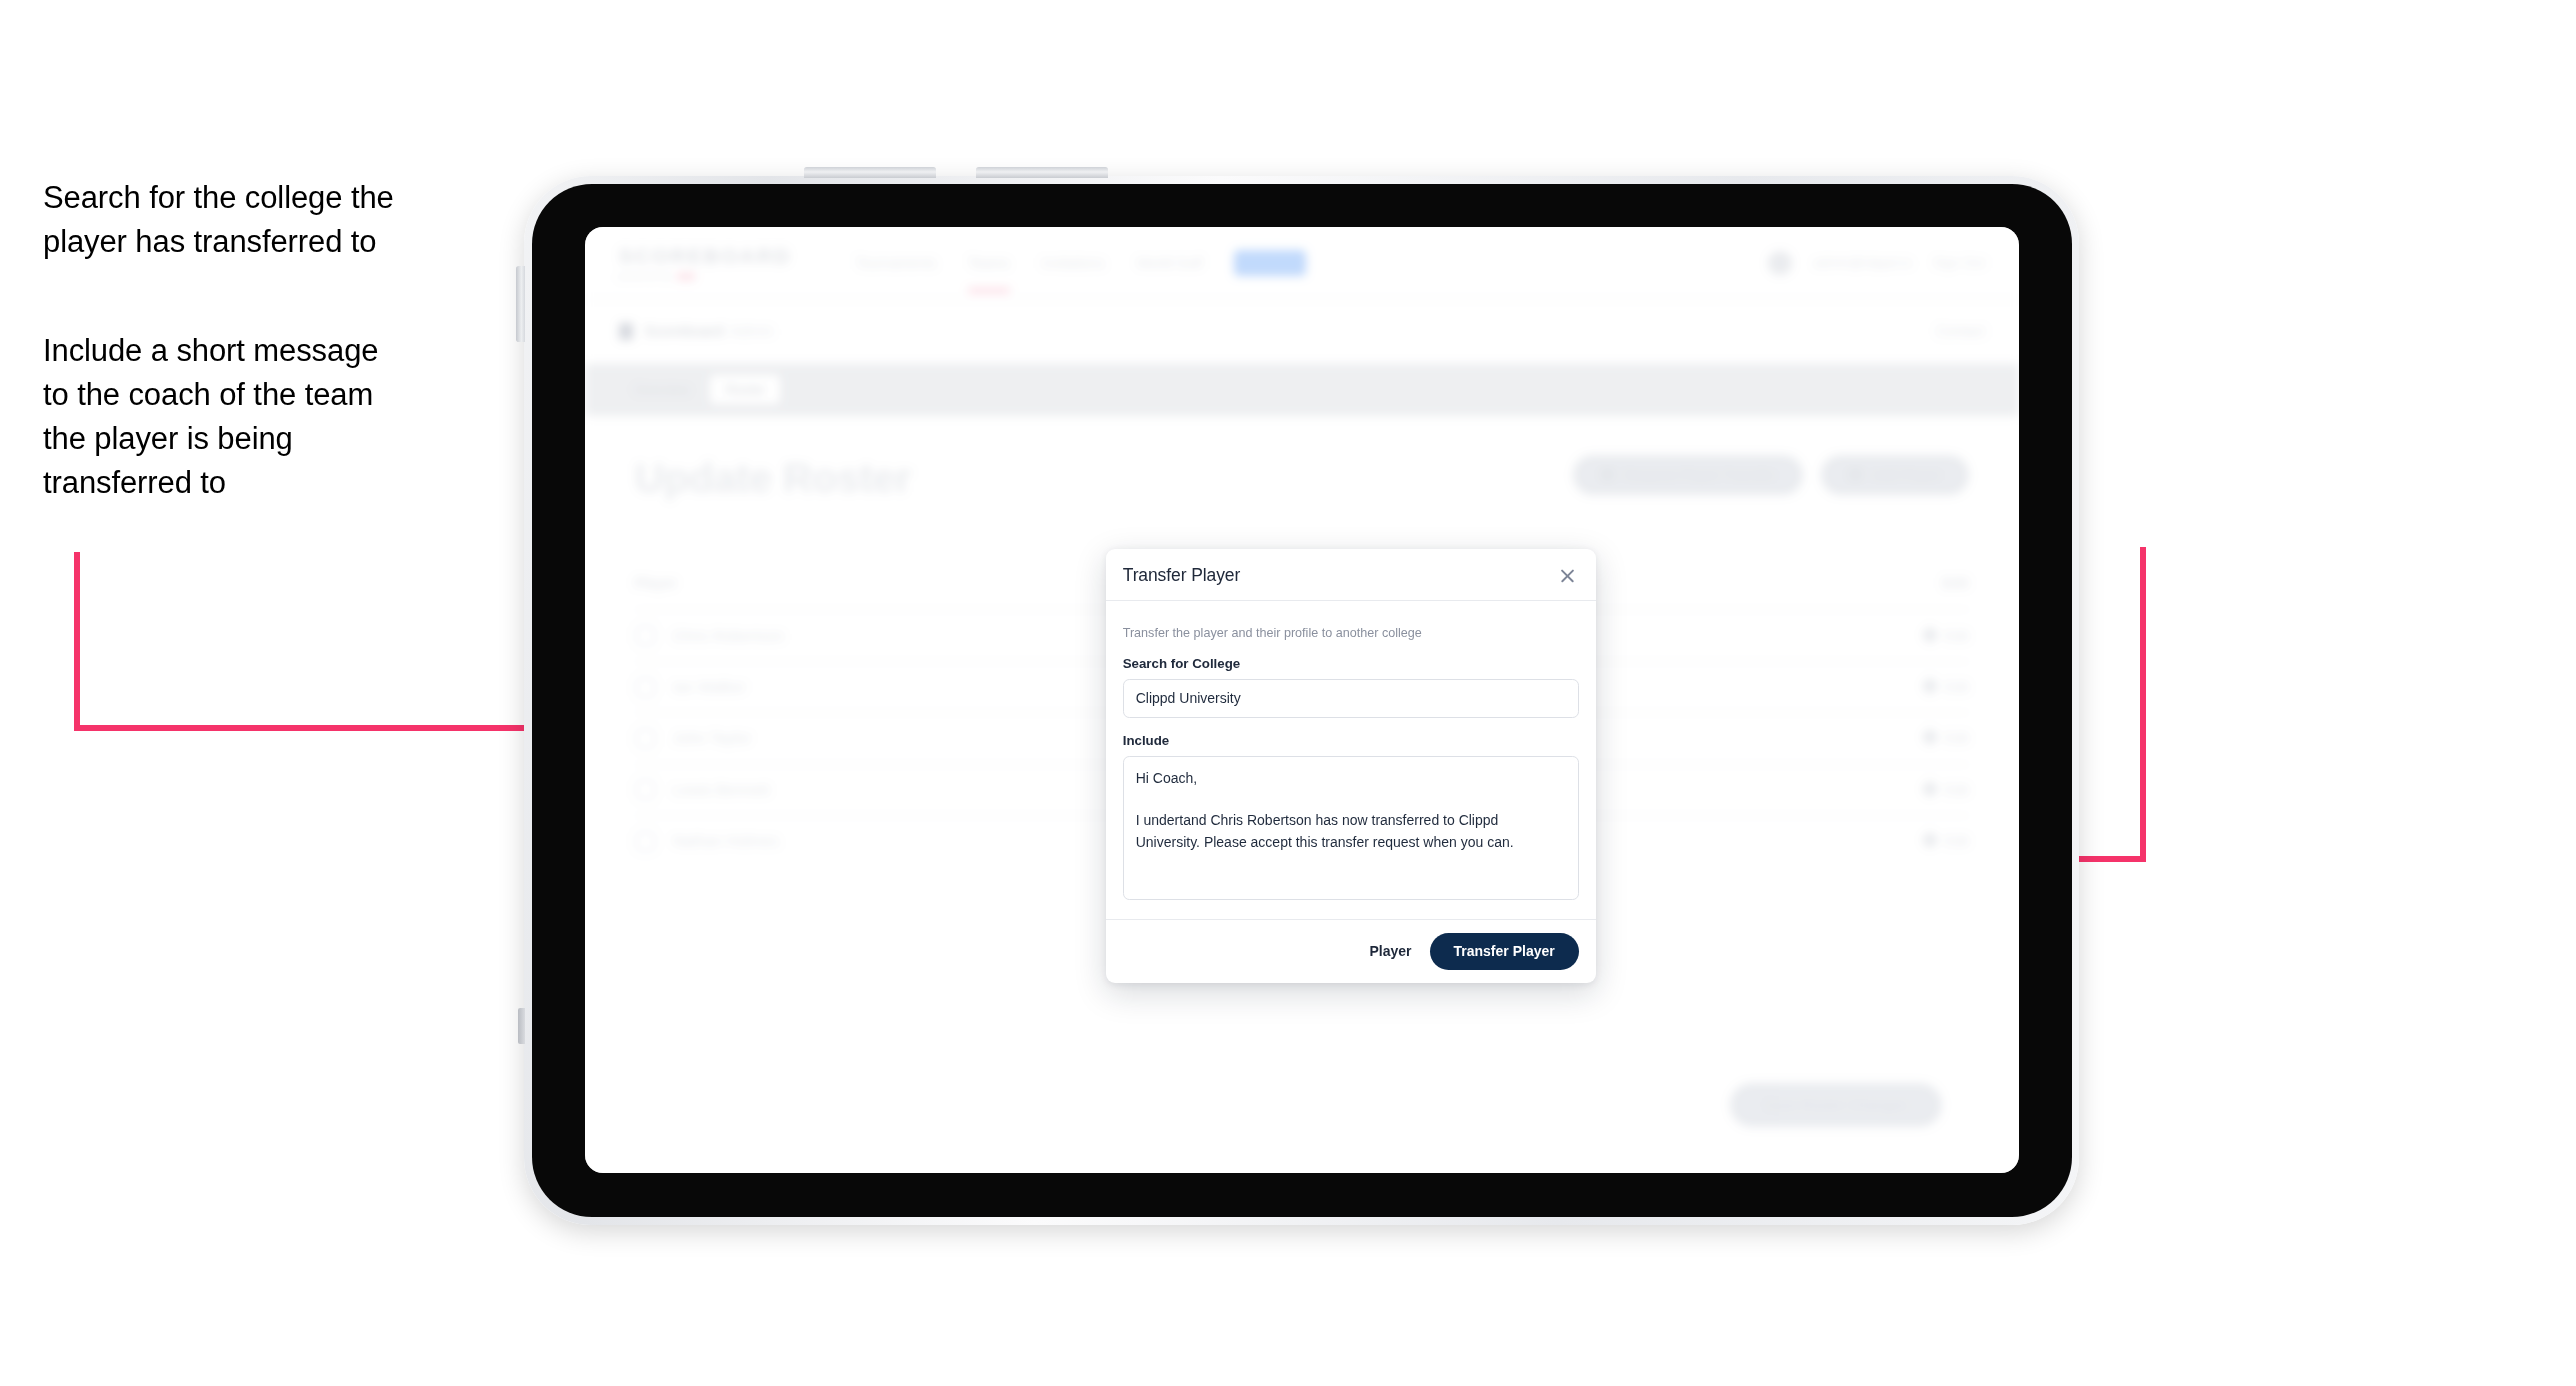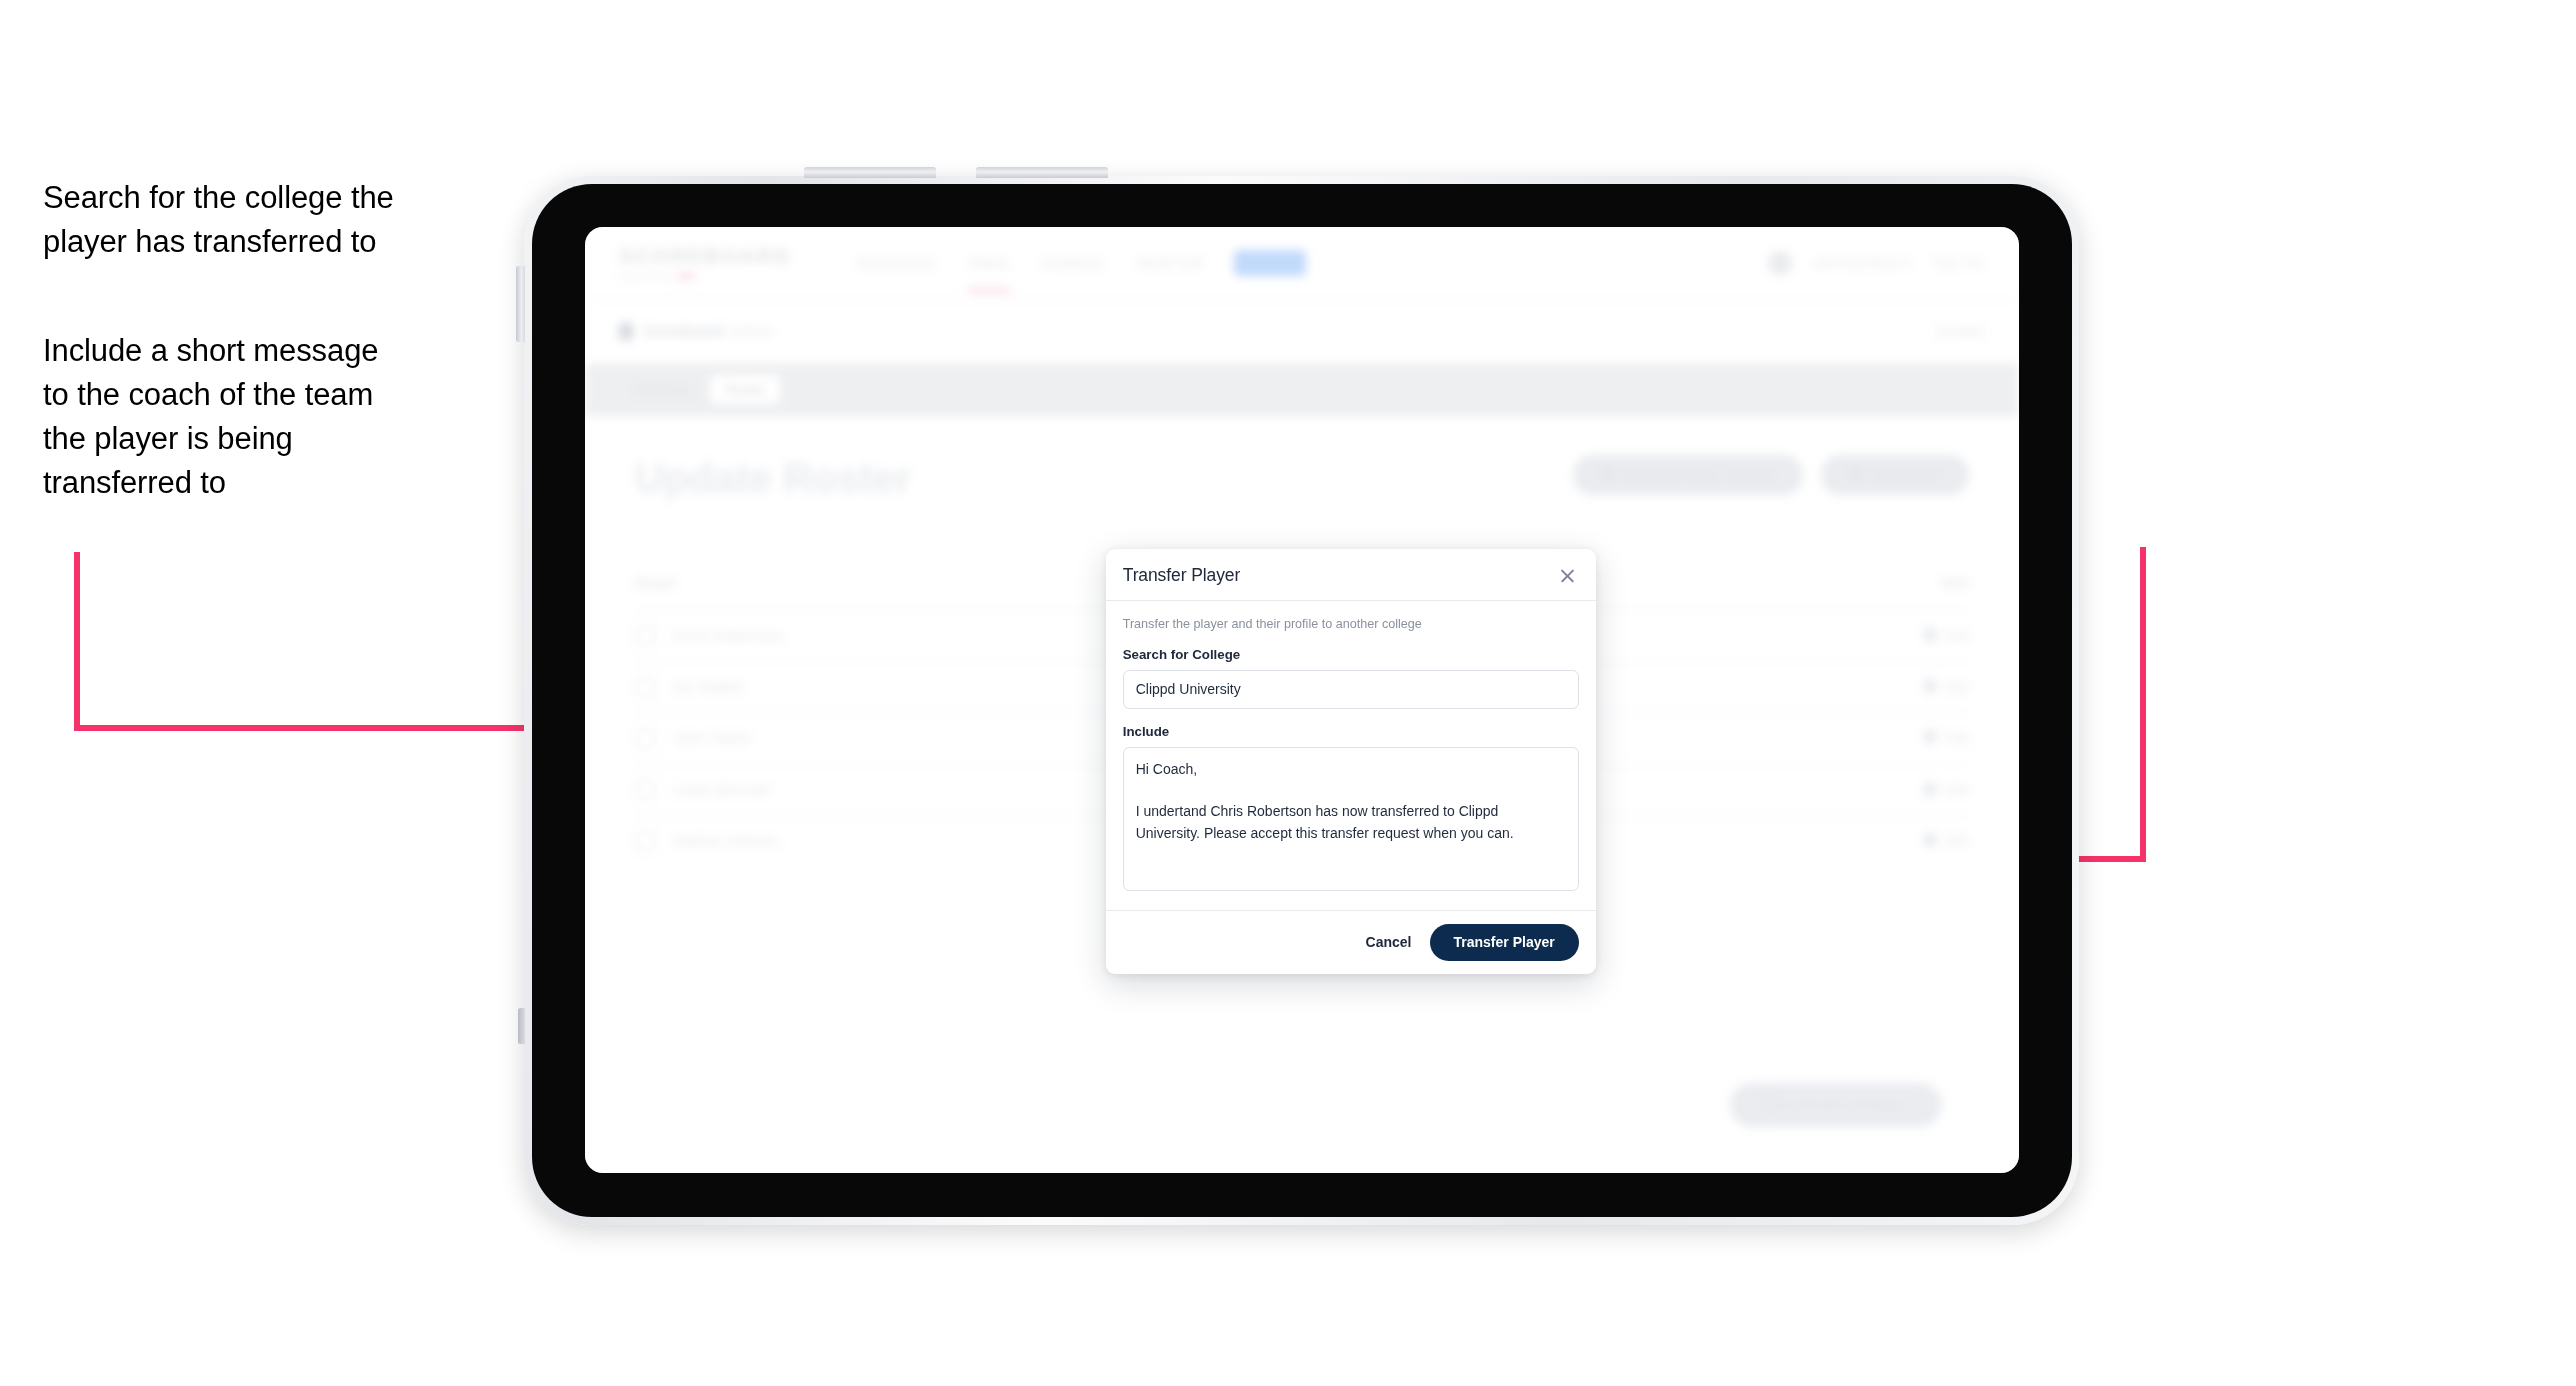--- a/index.html
+++ b/index.html
@@ -184,21 +184,21 @@
   #modal-close {
     width: 22.4px; height: 22.4px; position: relative; cursor: pointer;
   }
   #modal-close::before, #modal-close::after {
     content: ""; position: absolute; left: 2.8px; top: 10.5px; width: 17px; height: 1.7px;
     background: #7d8597; border-radius: 1.4px;
   }
   #modal-close::before { transform: rotate(45deg); }
   #modal-close::after  { transform: rotate(-45deg); }
 
-  #modal-body { padding: 16px 17px 17px 17px; }
+  #modal-body { padding: 25px 17px 17px 17px; }
   #modal-desc { font-size: 12.6px; color: #8a909e; margin-bottom: 15.4px; }
   .field-label { font-size: 13.3px; color: #202a3c; font-weight: bold; margin-bottom: 7.7px; }
   .field-input {
     width: 100%; border: 0.7px solid #dde0e6; border-radius: 6.3px;
     padding: 10.5px 12px; font-size: 14px; color: #1f2a3c;
     font-family: "Liberation Sans", sans-serif; background: #ffffff;
   }
   #field-gap { height: 15.4px; }
   #message-area {
     width: 100%; height: 144px; border: 0.7px solid #dde0e6; border-radius: 6.3px;
@@ -378,21 +378,21 @@
             <input class="field-input" id="college-input" type="text" value="Clippd University" style="">
             <div id="field-gap"></div>
 
             <div class="field-label">Include</div>
             <textarea id="message-area" style="">Hi Coach,
 
 I undertand Chris Robertson has now transferred to Clippd University. Please accept this transfer request when you can.</textarea>
           </div>
 
           <div id="modal-footer">
-            <button id="cancel-button">Cancel</button>
+            <button id="cancel-button">Player</button>
             <button id="transfer-button">Transfer Player</button>
           </div>
         </div>
 
       </div>
     </div>
   </div>
 </div>
 
 

